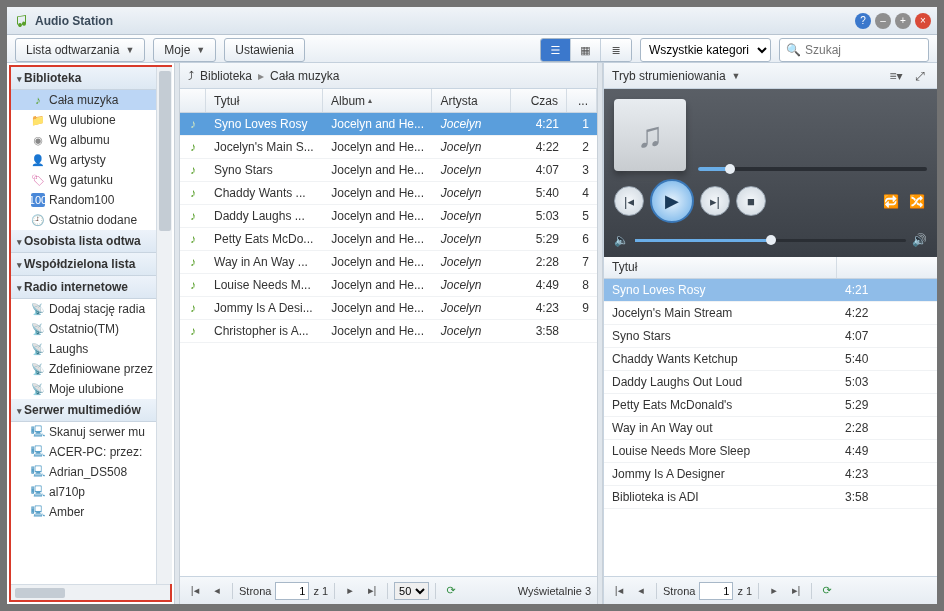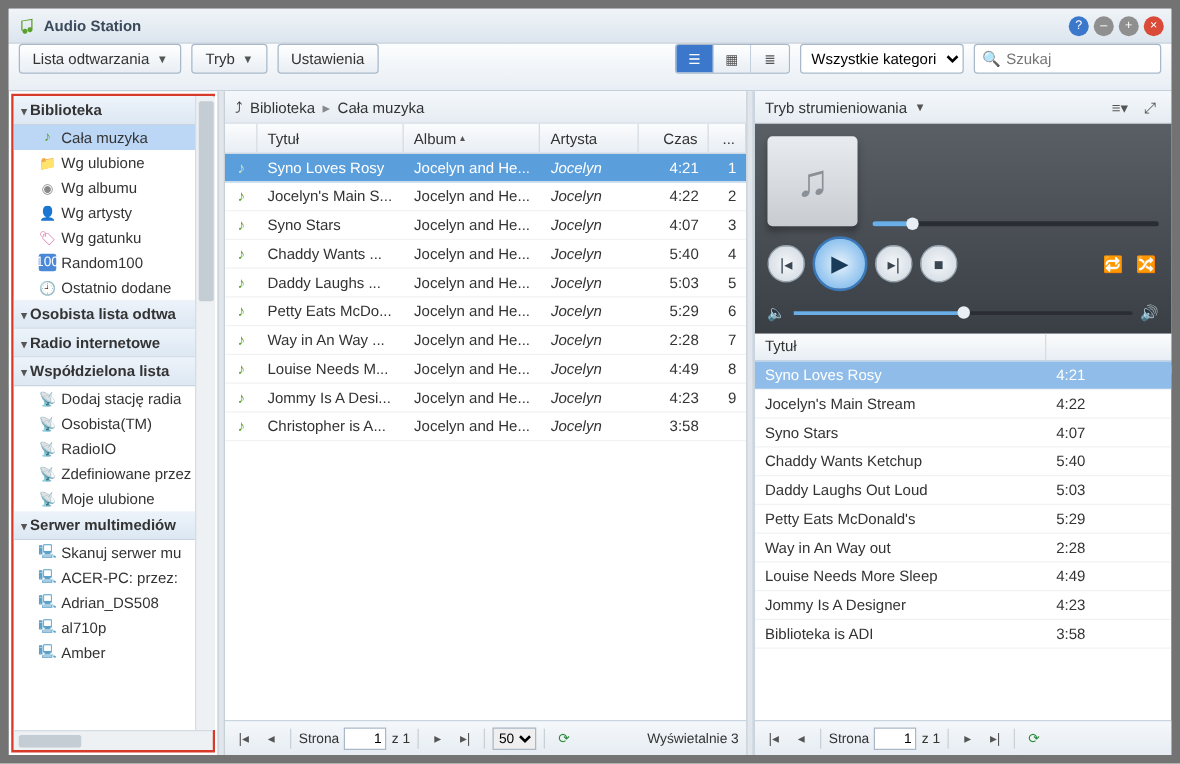--- a/index.html
+++ b/index.html
@@ -9,21 +9,21 @@
 
 .titlebar { height: 28px; background: linear-gradient(#f0f4f8, #dce5ee); display: flex; align-items: center; padding: 0 6px; border-bottom: 1px solid #b8c4d0; }
 .titlebar .app-icon { width: 16px; height: 16px; margin-right: 6px; }
 .titlebar .title { font-weight: bold; color: #3a4a5a; flex: 1; }
 .titlebar .wbtn { width: 16px; height: 16px; border-radius: 50%; margin-left: 4px; display: flex; align-items: center; justify-content: center; font-size: 10px; color: #fff; cursor: pointer; }
 .wbtn.help { background: #3b78cc; }
 .wbtn.min { background: #8f8f8f; }
 .wbtn.max { background: #8f8f8f; }
 .wbtn.close { background: #d94a38; }
 
-.toolbar { height: 38px; background: linear-gradient(#fcfdfe, #e8eef4); border-bottom: 1px solid #c4d0dc; display: flex; align-items: flex-start; padding: 0 8px; gap: 8px; }
+.toolbar { height: 28px; background: linear-gradient(#fcfdfe, #e8eef4); border-bottom: 1px solid #c4d0dc; display: flex; align-items: flex-end; padding: 0 8px; gap: 8px; }
 .btn { height: 24px; padding: 0 10px; background: linear-gradient(#fff,#e8eef4); border: 1px solid #a8b8c8; border-radius: 3px; cursor: pointer; display: inline-flex; align-items: center; font-size: 12px; color: #333; }
 .btn .caret { margin-left: 6px; font-size: 9px; color: #555; }
 .toolbar .spacer { flex: 1; }
 .viewbtns { display: flex; border: 1px solid #a8b8c8; border-radius: 3px; overflow: hidden; }
 .viewbtns .vb { width: 30px; height: 22px; background: linear-gradient(#fff,#e8eef4); display: flex; align-items: center; justify-content: center; border-right: 1px solid #c4d0dc; cursor: pointer; font-size: 11px; color: #555;}
 .viewbtns .vb:last-child { border-right: none; }
 .viewbtns .vb.active { background: #3b78cc; color: #fff; }
 select.combo { height: 24px; border: 1px solid #a8b8c8; border-radius: 3px; font-size: 12px; padding: 0 4px; background: #fff; }
 .search { height: 24px; border: 1px solid #a8b8c8; border-radius: 3px; display: flex; align-items: center; padding: 0 6px; background: #fff; width: 150px; }
 .search input { border: none; outline: none; font-size: 12px; width: 100%; }
@@ -136,21 +136,21 @@
     <span class="wbtn max">+</span>
     <span class="wbtn close">×</span>
   </div>
 
   <div class="toolbar">
     <button class="btn">
         <span>Lista odtwarzania</span>
         <span class="caret">▼</span>
       </button>
     <button class="btn">
-        <span>Tryb</span>
+        <span>Moje</span>
         <span class="caret">▼</span>
       </button>
     <button class="btn">
         <span>Ustawienia</span>
       </button>
     <span class="spacer"></span>
     <div class="viewbtns">
       <div class="vb active">☰</div>
       <div class="vb">▦</div>
       <div class="vb">≣</div>
@@ -191,33 +191,33 @@
           </div>
           <div class="item">
             <span class="ic hundred">100</span>
             <span>Random100</span>
           </div>
           <div class="item">
             <span class="ic clock">🕘</span>
             <span>Ostatnio dodane</span>
           </div>
           <div class="group">Osobista lista odtwa</div>
+          <div class="group">Współdzielona lista</div>
           <div class="group">Radio internetowe</div>
-          <div class="group">Współdzielona lista</div>
           <div class="item">
             <span class="ic radio">📡</span>
             <span>Dodaj stację radia</span>
           </div>
           <div class="item">
             <span class="ic radio">📡</span>
-            <span>Osobista(TM)</span>
+            <span>Ostatnio(TM)</span>
           </div>
           <div class="item">
             <span class="ic radio">📡</span>
-            <span>RadioIO</span>
+            <span>Laughs</span>
           </div>
           <div class="item">
             <span class="ic radio">📡</span>
             <span>Zdefiniowane przez</span>
           </div>
           <div class="item">
             <span class="ic radio">📡</span>
             <span>Moje ulubione</span>
           </div>
           <div class="group">Serwer multimediów</div>

